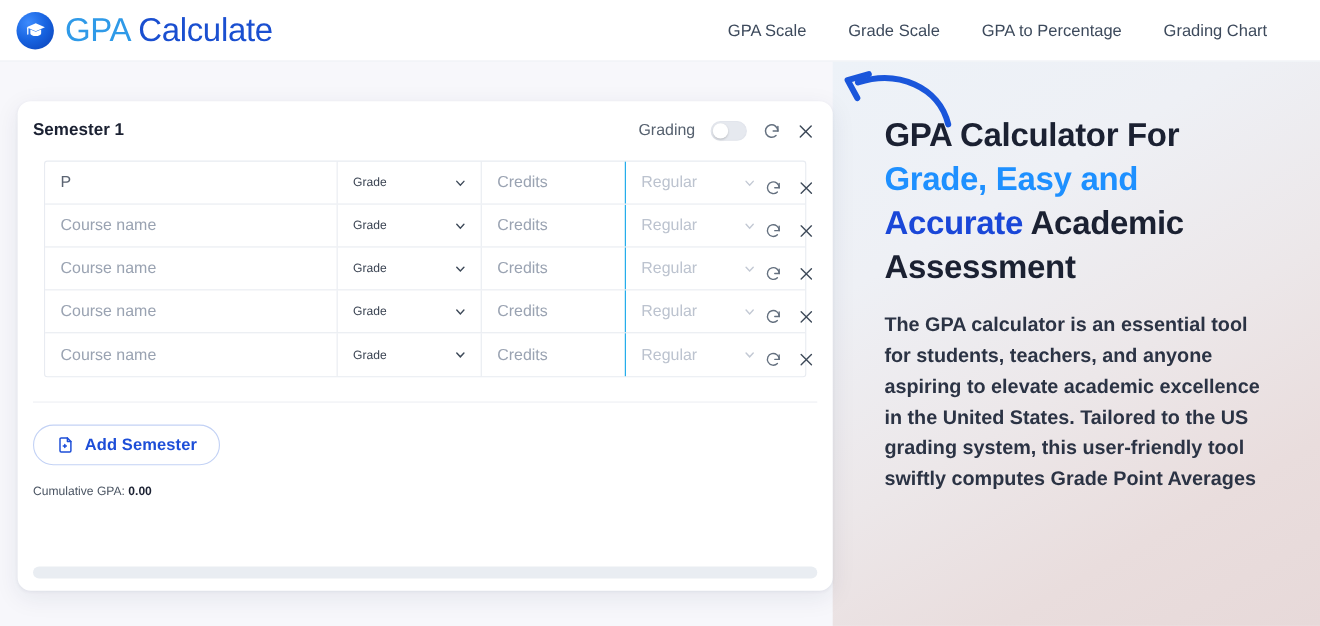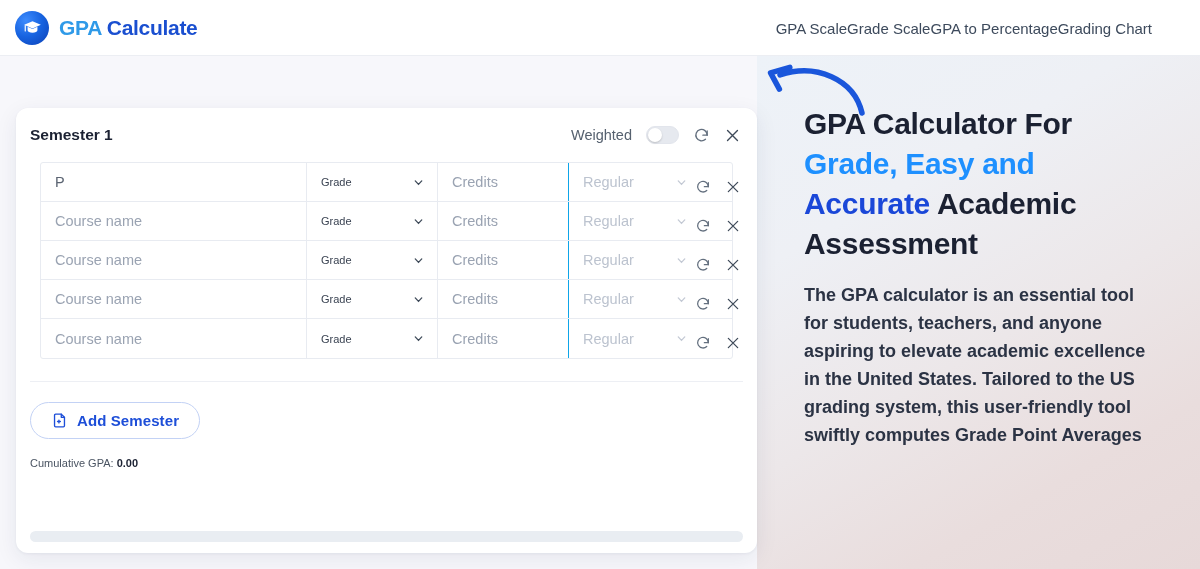--- a/index.html
+++ b/index.html
@@ -20,25 +20,25 @@
     display: flex; align-items: center;
     z-index: 20;
   }
   .brand { display: flex; align-items: center; gap: 10px; margin-left: 15px; }
   .brand-badge {
     width: 34px; height: 34px; border-radius: 50%;
     background: radial-gradient(circle at 32% 28%, #3d8bfd 0%, #1763e0 48%, #0b3fb4 100%);
     display: flex; align-items: center; justify-content: center;
     flex: 0 0 auto;
   }
-  .brand-text { font-size: 21px; font-weight: bold; letter-spacing: -0.3px; white-space: nowrap; }
+  .brand-text { font-size: 30px; font-weight: normal; letter-spacing: -0.3px; white-space: nowrap; }
   .brand-text .t1 { color: #2f9ae8; }
   .brand-text .t2 { color: #1a4fd0; }
 
-  .nav { position: absolute; right: 48px; top: 0; height: 56px; display: flex; align-items: center; }
+  .nav { position: absolute; right: 48px; top: 0; height: 56px; display: flex; align-items: center; gap: 38px; }
   .nav-item {
     font-size: 15px; color: #3d4a5c; white-space: nowrap; cursor: pointer;
   }
 
   
   .hero {
     position: absolute; left: 757px; top: 56px;
     width: 443px; height: 513px;
     background:
       linear-gradient(150deg, #edf2f8 0%, #eef0f5 28%, #ece7e9 55%, #e9dddd 78%, #e7d9d9 100%);
@@ -53,21 +53,21 @@
   .hero-title .blue-light { color: #1e90ff; }
   .hero-title .blue-dark { color: #1a47d8; }
   .hero-body {
     position: absolute; left: 47px; top: 225px; width: 350px;
     font-size: 18px; font-weight: bold; line-height: 28px;
     color: #2b3344;
   }
 
   
   .card {
-    position: absolute; left: 16px; top: 108px;
+    position: absolute; left: 16px; top: 92px;
     width: 741px; height: 445px;
     background: #ffffff;
     border-radius: 12px;
     box-shadow: 0 6px 22px rgba(24,33,77,0.08), 0 1px 3px rgba(24,33,77,0.05);
     z-index: 10;
   }
   .card-head {
     position: relative; height: 54px;
     display: flex; align-items: center;
     padding: 0 16px 0 14px;
@@ -173,21 +173,21 @@
     </div>
 
     <div class="hero-body">The GPA calculator is an essential tool for students, teachers, and anyone aspiring to elevate academic excellence in the United States. Tailored to the US grading system, this user-friendly tool swiftly computes Grade Point Averages</div>
   </div>
 
   <div class="card">
 
     <div class="card-head">
       <div class="card-title">Semester 1</div>
       <div class="head-right">
-        <div class="weighted-label">Weighted</div>
+        <div class="weighted-label">Grading</div>
         <div class="toggle">
             <div class="knob"></div>
           </div>
         <div class="icon-btn">
           <svg width="17" height="17" viewBox="0 0 24 24" fill="none" stroke="#64707f" stroke-width="1.9" stroke-linecap="round">
             <path d="M20 11.5a8 8 0 1 0-2.4 5.7"></path>
             <path d="M20 5.5v6h-6"></path>
           </svg>
         </div>
         <div class="icon-btn">

